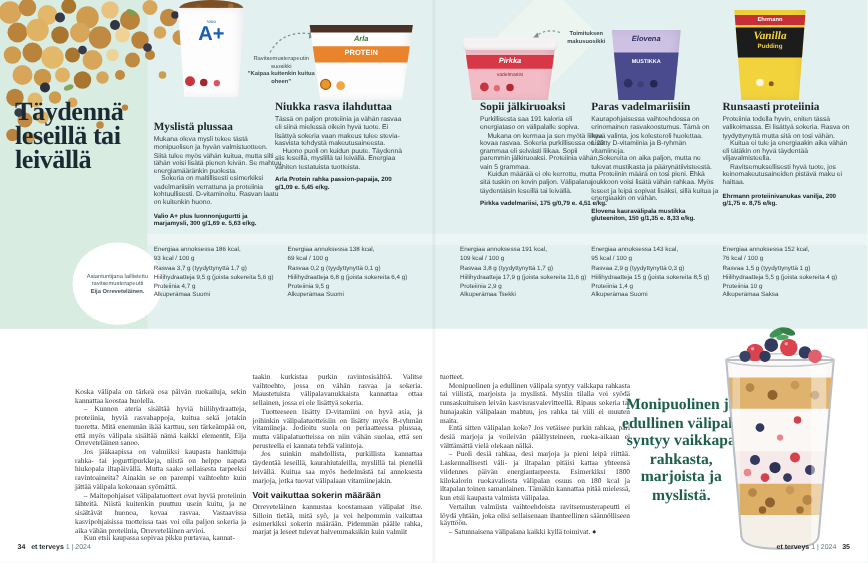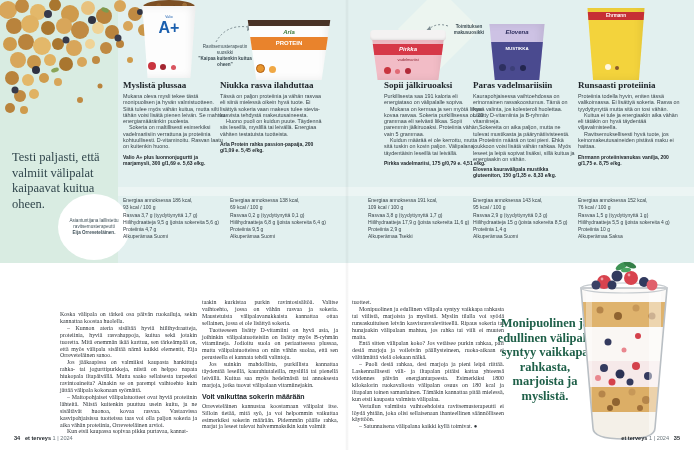--- a/index.html
+++ b/index.html
@@ -128,21 +128,25 @@
       <circle cx="180" cy="30" r="3" fill="#cf9b4c"></circle>
         <circle cx="190" cy="14" r="2.5" fill="#b9833c"></circle>
       <circle cx="172" cy="48" r="2.5" fill="#d8a65a"></circle>
         <circle cx="80" cy="100" r="3" fill="#c08a42"></circle>
       <circle cx="100" cy="86" r="2.5" fill="#b9833c"></circle>
         <circle cx="130" cy="60" r="3" fill="#cf9b4c"></circle>
       <circle cx="150" cy="44" r="2.5" fill="#383a4a"></circle>
     </g>
   </svg>
 
-  <div class="abs intro-sub">Testi paljasti, että valmiit välipalat kaipaavat kuitua oheen.</div>
+  <div class="abs intro-title">
+    <span>Täydennä</span><br>
+    <span>leseillä tai</span><br>
+    <span>leivällä</span>
+  </div>
   <div class="abs expert-circle">
     <span>
       <span>Asiantuntijana laillistettu ravitsemus­terapeutti</span>
       <b>Eija Orreveteläinen.</b>
     </span>
   </div>
 
   <div class="abs product-shot" style="left:140px;top:6px;width:58px;height:72px">
     <div class="granola-top"></div>
     <div class="cup-body" style="background:#fdfdfd;">
@@ -189,20 +193,24 @@
         <span style="width:7px;height:7px;background:#2d3060;"></span>
         <span style="width:5px;height:5px;background:#3c3f78;"></span>
         <span style="width:6px;height:6px;background:#23264e;"></span>
       </div>
     </div>
   </div>
 
   <div class="abs product-shot" style="left:585px;top:8px;width:62px;height:72px">
     <div class="cup-body" style="background:#f3d33c;">
       <div class="band" style="margin-top:4px;height:8px;background:#c62f35;color:#fff;font-size:4.6px;font-weight:bold;line-height:8px;">Ehrmann</div>
+      <div class="band" style="margin-top:2px;height:24px;background:#1c1c1c;color:#f3d33c;">
+        <div style="font-family:'Liberation Serif',serif;font-style:italic;font-weight:bold;font-size:9px;line-height:12px;">Vanilla</div>
+        <div style="font-size:5px;font-weight:bold;line-height:6px;">Pudding</div>
+      </div>
       <div class="dots" style="position:absolute;bottom:6px;left:20px;">
         <span style="width:6px;height:6px;background:#fff8e0;"></span>
         <span style="width:4px;height:4px;background:#8a5a2b;"></span>
       </div>
     </div>
   </div>
 
   <svg class="abs" style="left:212px;top:20px" width="46" height="24" viewBox="0 0 46 24">
     <path d="M4,22 Q14,4 36,7" fill="none" stroke="#7d8d92" stroke-width="1" stroke-dasharray="2 2"></path>
     <polygon points="36,4 42,8 35,11" fill="#7d8d92"></polygon>
@@ -211,21 +219,21 @@
     <span>Ravitsemustera­peutin suosikki</span>
     <b>”Kaipaa kuitenkin kuitua oheen”</b>
   </div>
 
   <svg class="abs" style="left:420px;top:22px" width="30" height="16" viewBox="0 0 30 16">
     <path d="M28,4 Q16,0 8,8" fill="none" stroke="#7d8d92" stroke-width="1" stroke-dasharray="2 2"></path>
     <polygon points="10,4 4,11 12,12" fill="#7d8d92"></polygon>
   </svg>
   <div class="abs callout" style="left:448px;top:24px;width:42px;font-weight:bold;">Toimituksen makusuosikki</div>
 
-  <div class="abs pcol" style="left:123px;">
+  <div class="abs pcol" style="left:123px;margin-top:16px;">
     <h3>Myslistä plussaa</h3>
     <div class="body-text">
         <p>Mukana oleva mysli tekee tästä monipuolisen ja hyvän valmistuotteen. Siitä tulee myös vähän kuitua, mutta silti tähän voisi lisätä pienen leivän. Se mahtuu energiamääränkin puolesta.</p>
         <p>Sokeria on maltillisesti esimerkiksi vadelmariisiin verrattuna ja proteiinia kohtuullisesti. D-vitaminoitu. Rasvan laatu on kuitenkin huono.</p>
       </div>
     <div class="buy-line">Valio A+ plus luonnonjugurtti ja marjamysli, 300 g/1,69 e. 5,63 e/kg.</div>
   </div>
   <div class="abs pcol" style="left:220px;">
     <h3>Niukka rasva ilahduttaa</h3>
     <div class="body-text">

